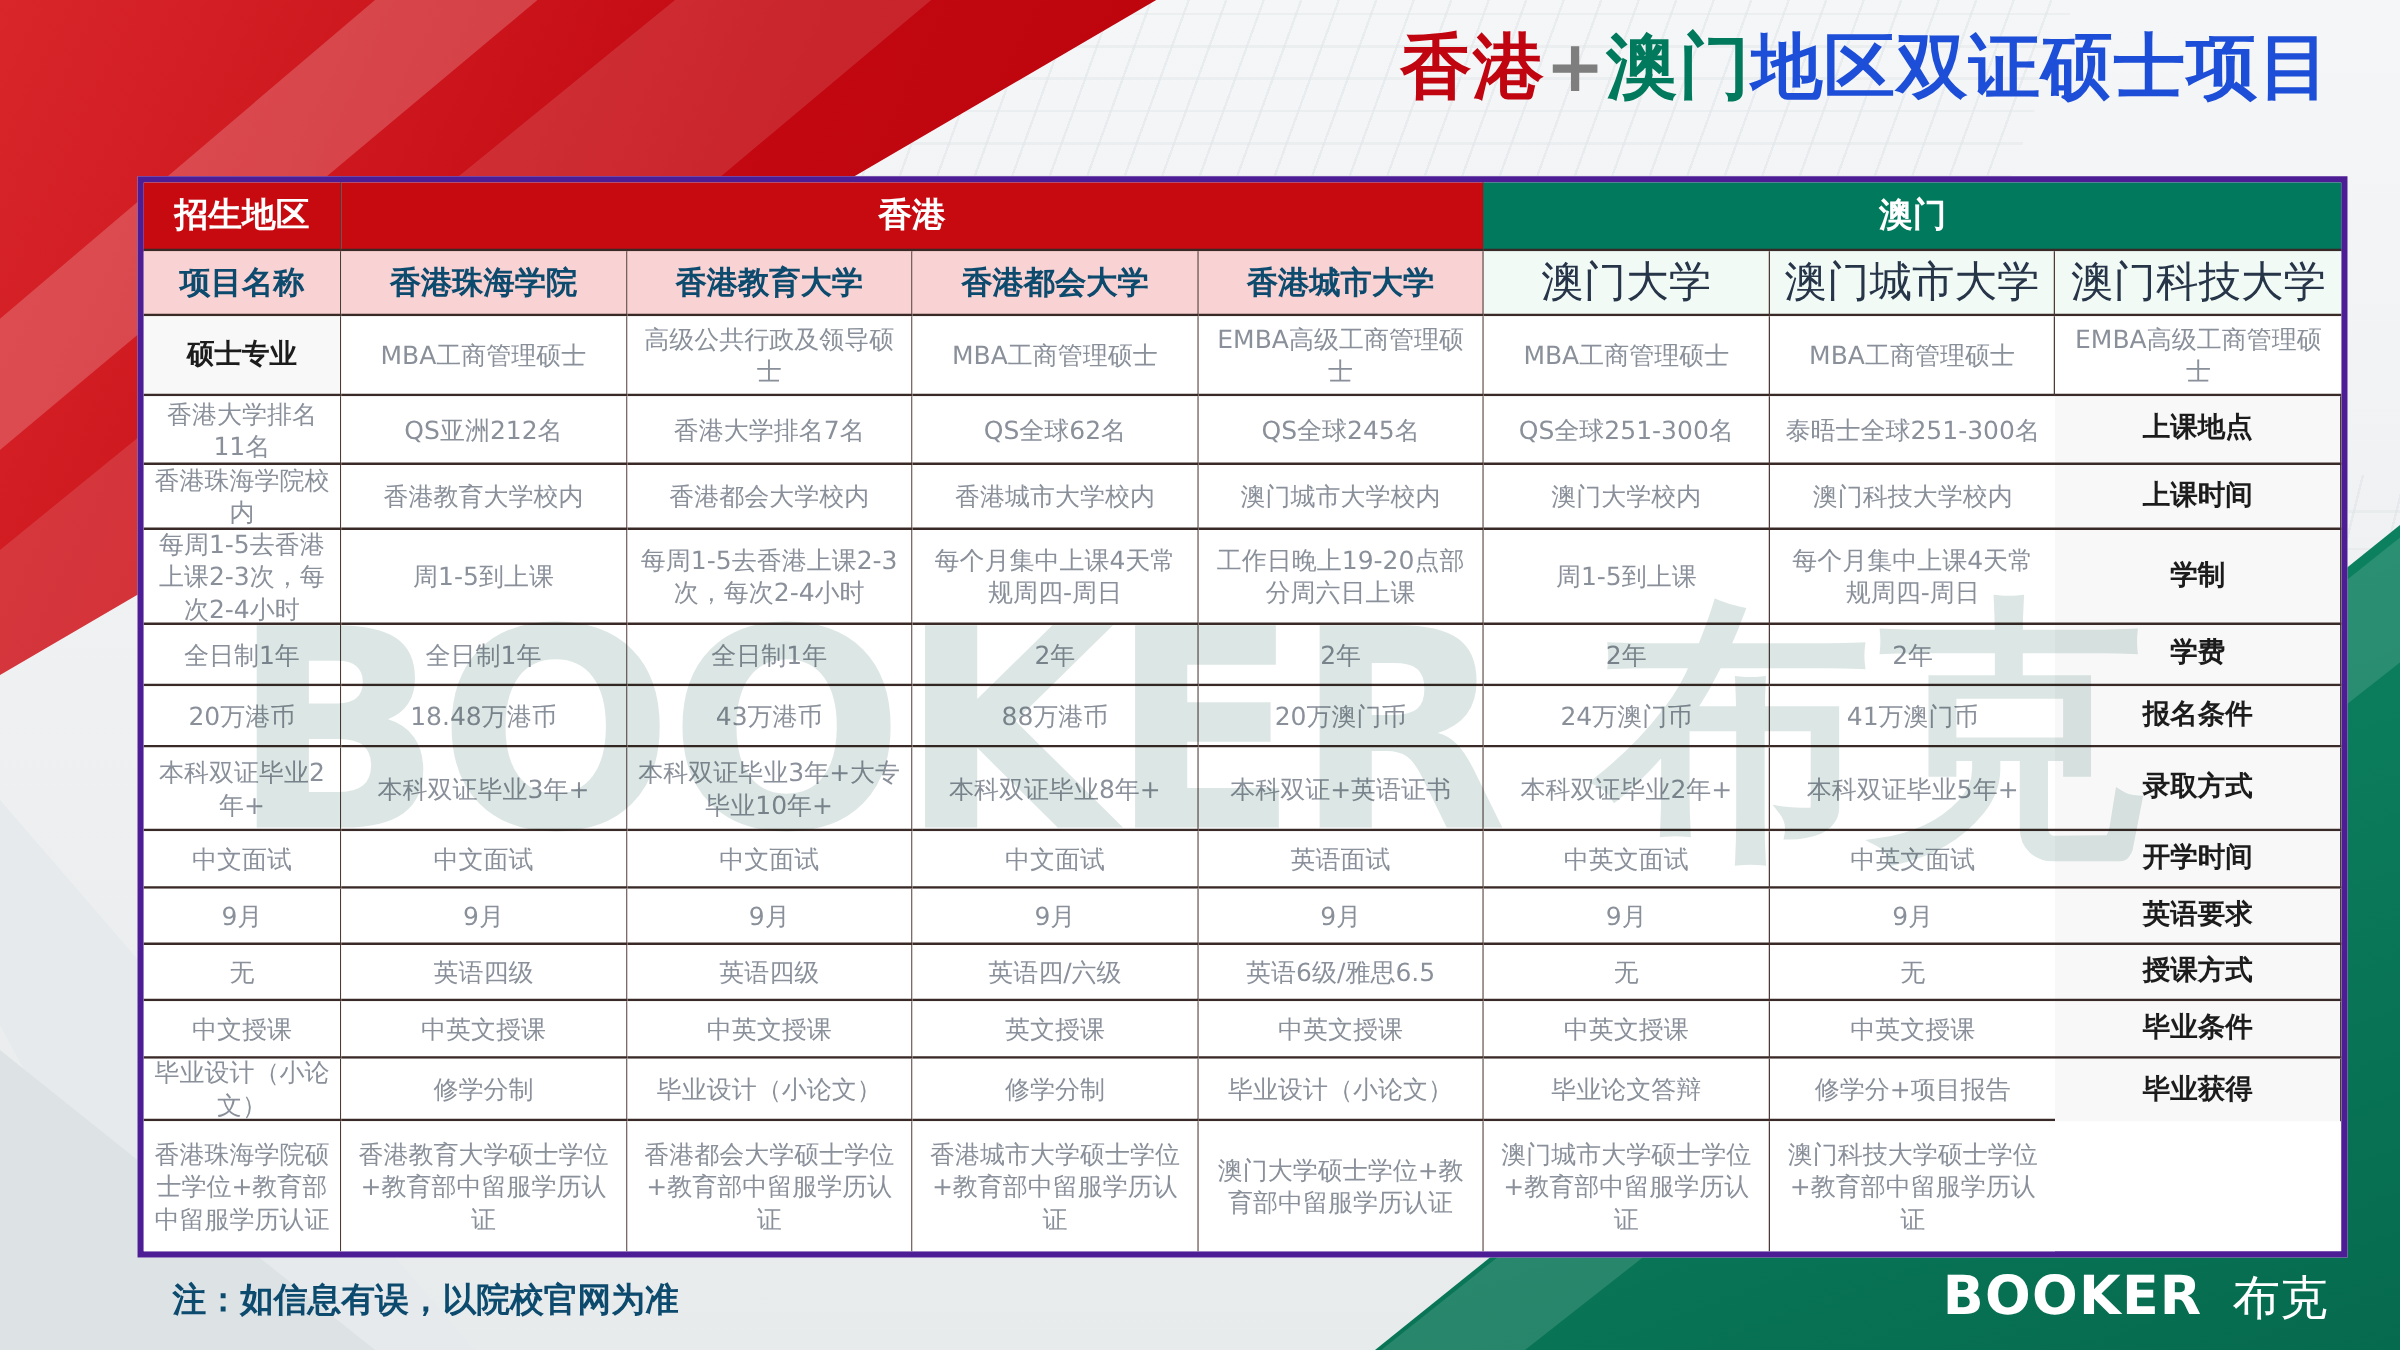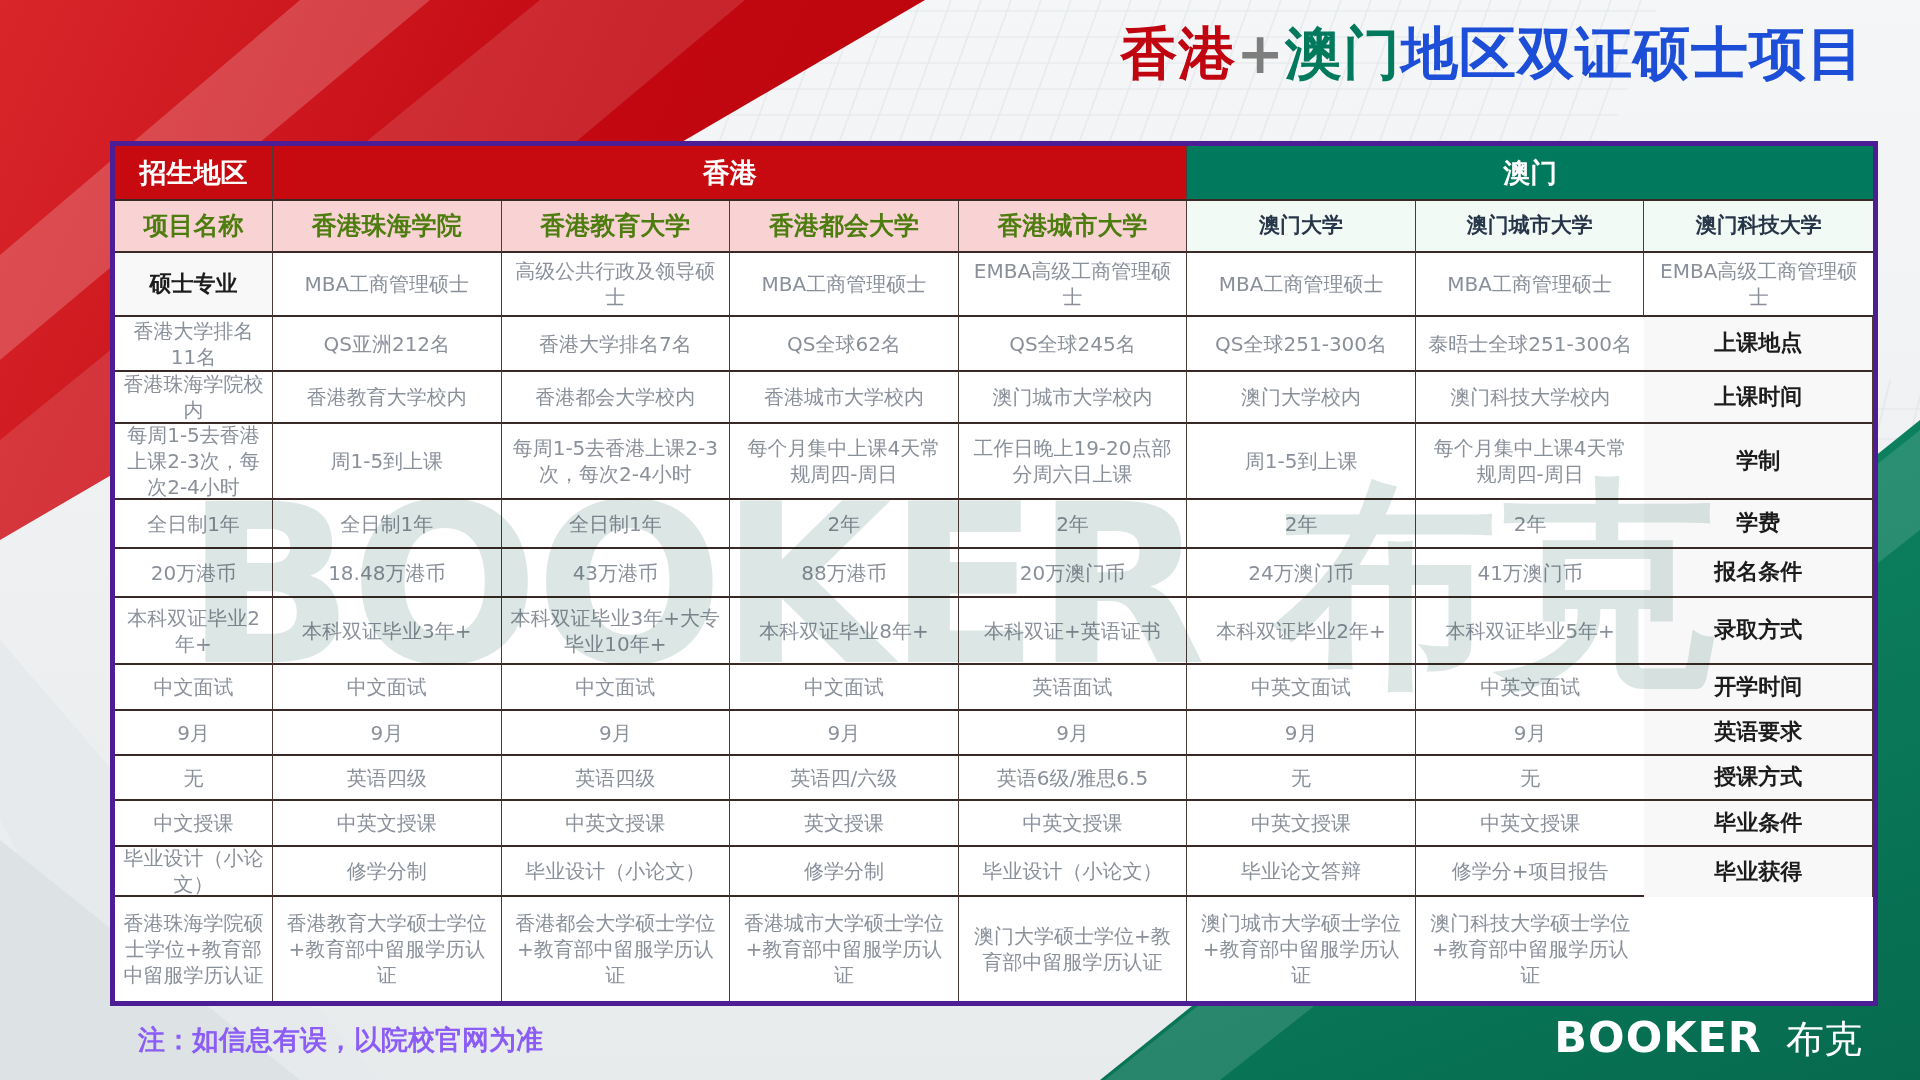--- a/index.html
+++ b/index.html
@@ -61,35 +61,35 @@
     grid-template-rows:55px 52px 64px 55px 52px 76px 49px 49px 67px 46px 45px 45px 46px 50px 104px;
     border:5px solid #4c1d95;background:#fff;
   }
   .cell{display:flex;align-items:center;justify-content:center;text-align:center;
     border-right:1px solid #4E3B37;border-bottom:2px solid #3A2A27;
     padding:2px 8px;box-sizing:border-box;line-height:1.3;}
   .cell.last-col{border-right:none;}
   .cell.last-row{border-bottom:none;}
   .hd-red{background:#C60A10;color:#FFFFFF;font-weight:bold;font-size:27px;}
   .hd-green{background:#00795C;color:#FFFFFF;font-weight:bold;font-size:27px;}
-  .hd-pink{background:#F9D3D3;color:#4d7c0f;font-weight:bold;font-size:25px;}
-  .hd-mint{background:#F2FAF6;color:#273549;font-weight:bold;font-size:21px;}
+  .hd-pink{background:#F9D3D3;color:#0c4a6e;font-weight:bold;font-size:25px;}
+  .hd-mint{background:#F2FAF6;color:#273549;font-weight:normal;font-size:34px;}
   .rowlabel{background:#F8F8F8;color:#1C1C1C;font-weight:bold;font-size:22px;}
   .data{background:#FFFFFF;color:#8A909A;font-size:20px;}
 
   
   .watermark{
     position:absolute;left:185px;top:438px;z-index:5;pointer-events:none;
     font-size:222px;font-weight:bold;letter-spacing:-4px;white-space:nowrap;
     color:#5E8F85;opacity:.22;mix-blend-mode:multiply;
   }
 
   
   .note{position:absolute;left:138px;top:1022px;z-index:3;
-    font-size:27px;font-weight:bold;color:#8b5cf6;}
+    font-size:27px;font-weight:bold;color:#0c4a6e;}
   .brand{position:absolute;right:58px;top:1012px;z-index:3;color:#FFFFFF;
     display:flex;align-items:baseline;gap:24px;white-space:nowrap;}
   .brand .en{font-size:43px;font-weight:bold;letter-spacing:1px;}
   .brand .cn{font-size:38px;font-weight:normal;}
 </style>
 </head>
 <body>
 
 <div class="city-grid"></div>
 <div class="city-grid2"></div>

